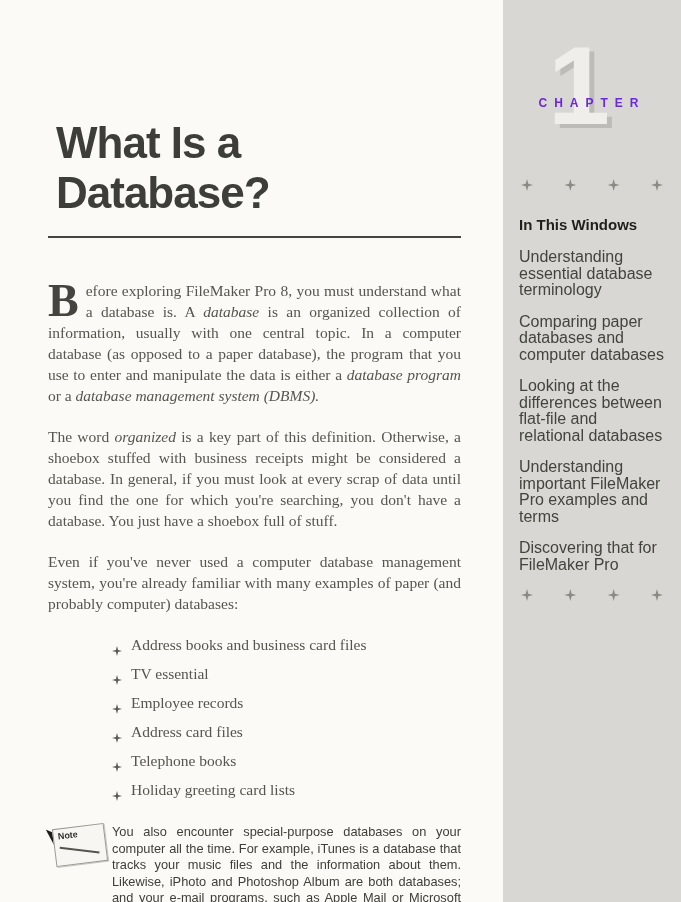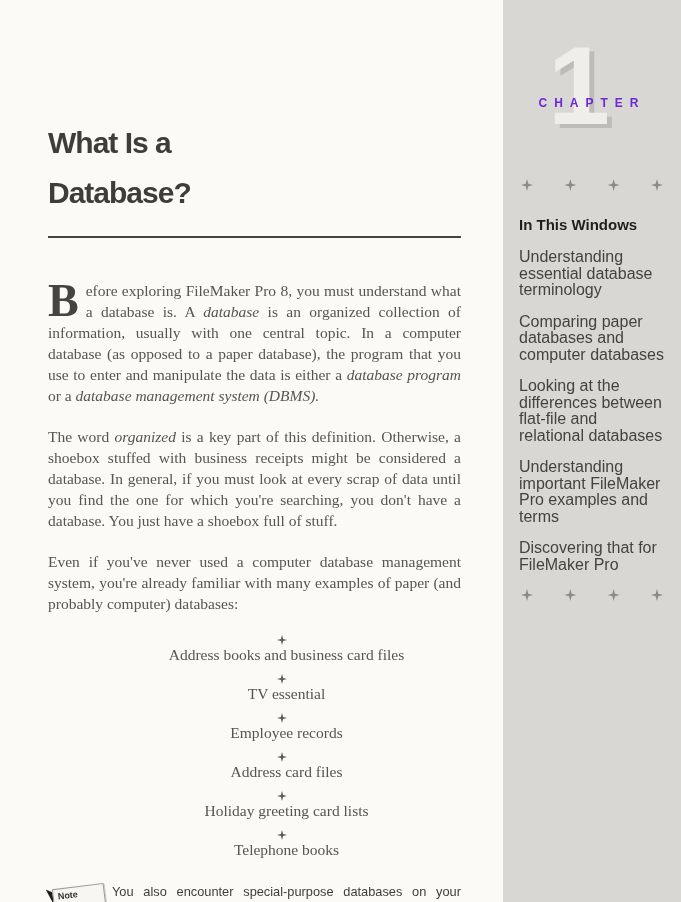--- a/index.html
+++ b/index.html
@@ -9,24 +9,24 @@
     font-family:"Liberation Serif", serif;
     position:relative;
   }
   
   .main-col{
     flex:1 1 auto;
     padding:0 42px 0 48px;
     box-sizing:border-box;
   }
   .chapter-title{
-    margin:118px 0 0 0;
+    margin:118px 0 0 8px;
     font-family:"Liberation Sans", sans-serif;
     font-weight:bold;
-    font-size:30px;
+    font-size:44px;
     line-height:50px;
     letter-spacing:-1px;
     color:#3d3d3a;
   }
   .title-rule{
     border:none;height:2px;background:#45443f;
     margin:18px 0 0 0;width:100%;
   }
   .body-text{
     font-size:15.5px;line-height:21px;color:#56554f;
@@ -39,24 +39,23 @@
     font-size:46px;line-height:38px;
     font-weight:bold;color:#45443f;
     padding:2px 7px 0 0;
     font-family:"Liberation Serif", serif;
   }
   
   .bullet-list{
     list-style:none;margin:2px 0 24px 64px;padding:0;
   }
   .bullet-list li{
-    display:flex;align-items:center;
+    display:flex;align-items:flex-end;
     font-size:15.5px;line-height:21px;color:#56554f;
     margin-bottom:8px;
-    flex-direction:column;
   }
   .star{
     display:inline-block;flex:0 0 auto;
     width:10px;height:10px;
     background:#5c5b56;
     clip-path:polygon(50% 0%,61% 39%,100% 50%,61% 61%,50% 100%,39% 61%,0% 50%,39% 39%);
     margin-right:9px;
     transform:translateY(1px);
   }
   
@@ -173,25 +172,25 @@
       <li>
           <span class="star"></span>
           <span>Employee records</span>
         </li>
       <li>
           <span class="star"></span>
           <span>Address card files</span>
         </li>
       <li>
           <span class="star"></span>
+          <span>Telephone books</span>
+        </li>
+      <li>
+          <span class="star"></span>
           <span>Holiday greeting card lists</span>
-        </li>
-      <li>
-          <span class="star"></span>
-          <span>Telephone books</span>
         </li>
     </ul>
 
     <div class="note-row">
       <div class="note-icon">
         <div class="note-flag"></div>
         <div class="note-sheet">
           <span class="note-label">Note</span>
           <div class="note-line"></div>
         </div>

